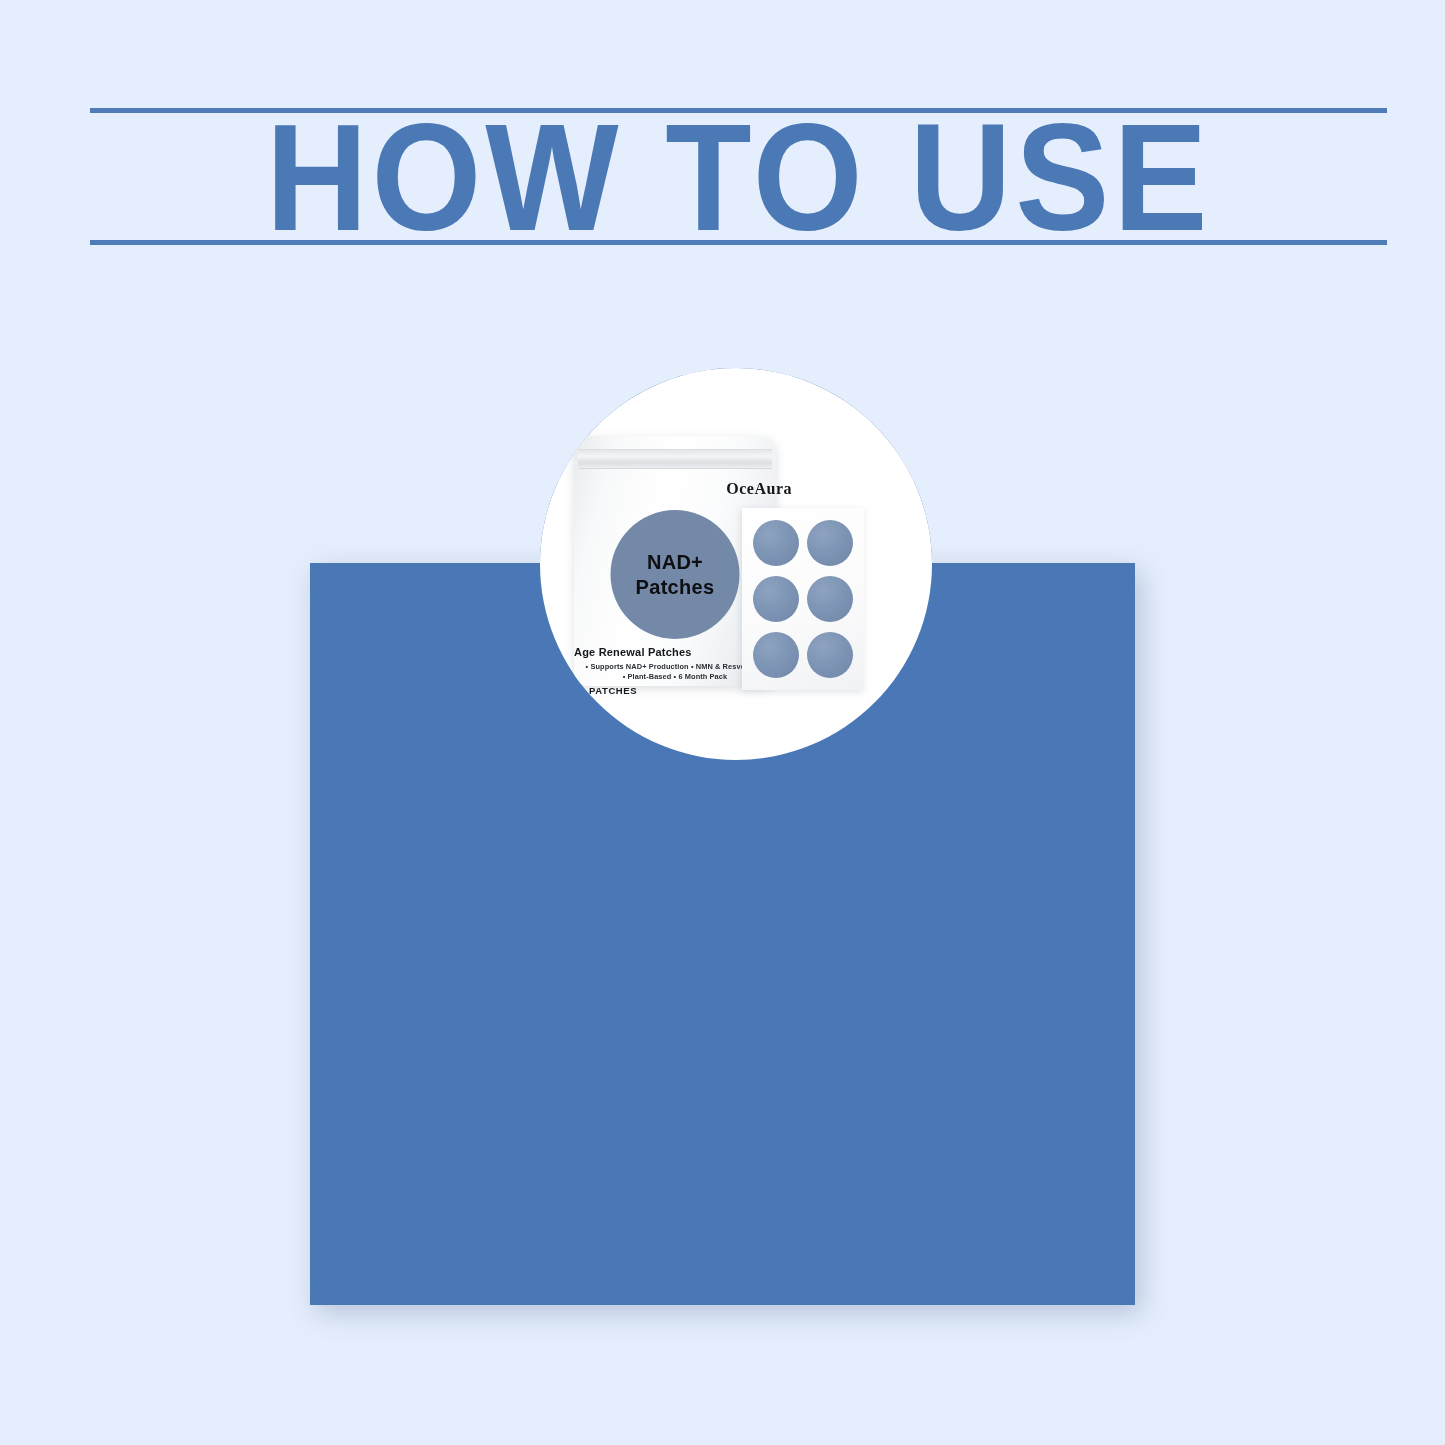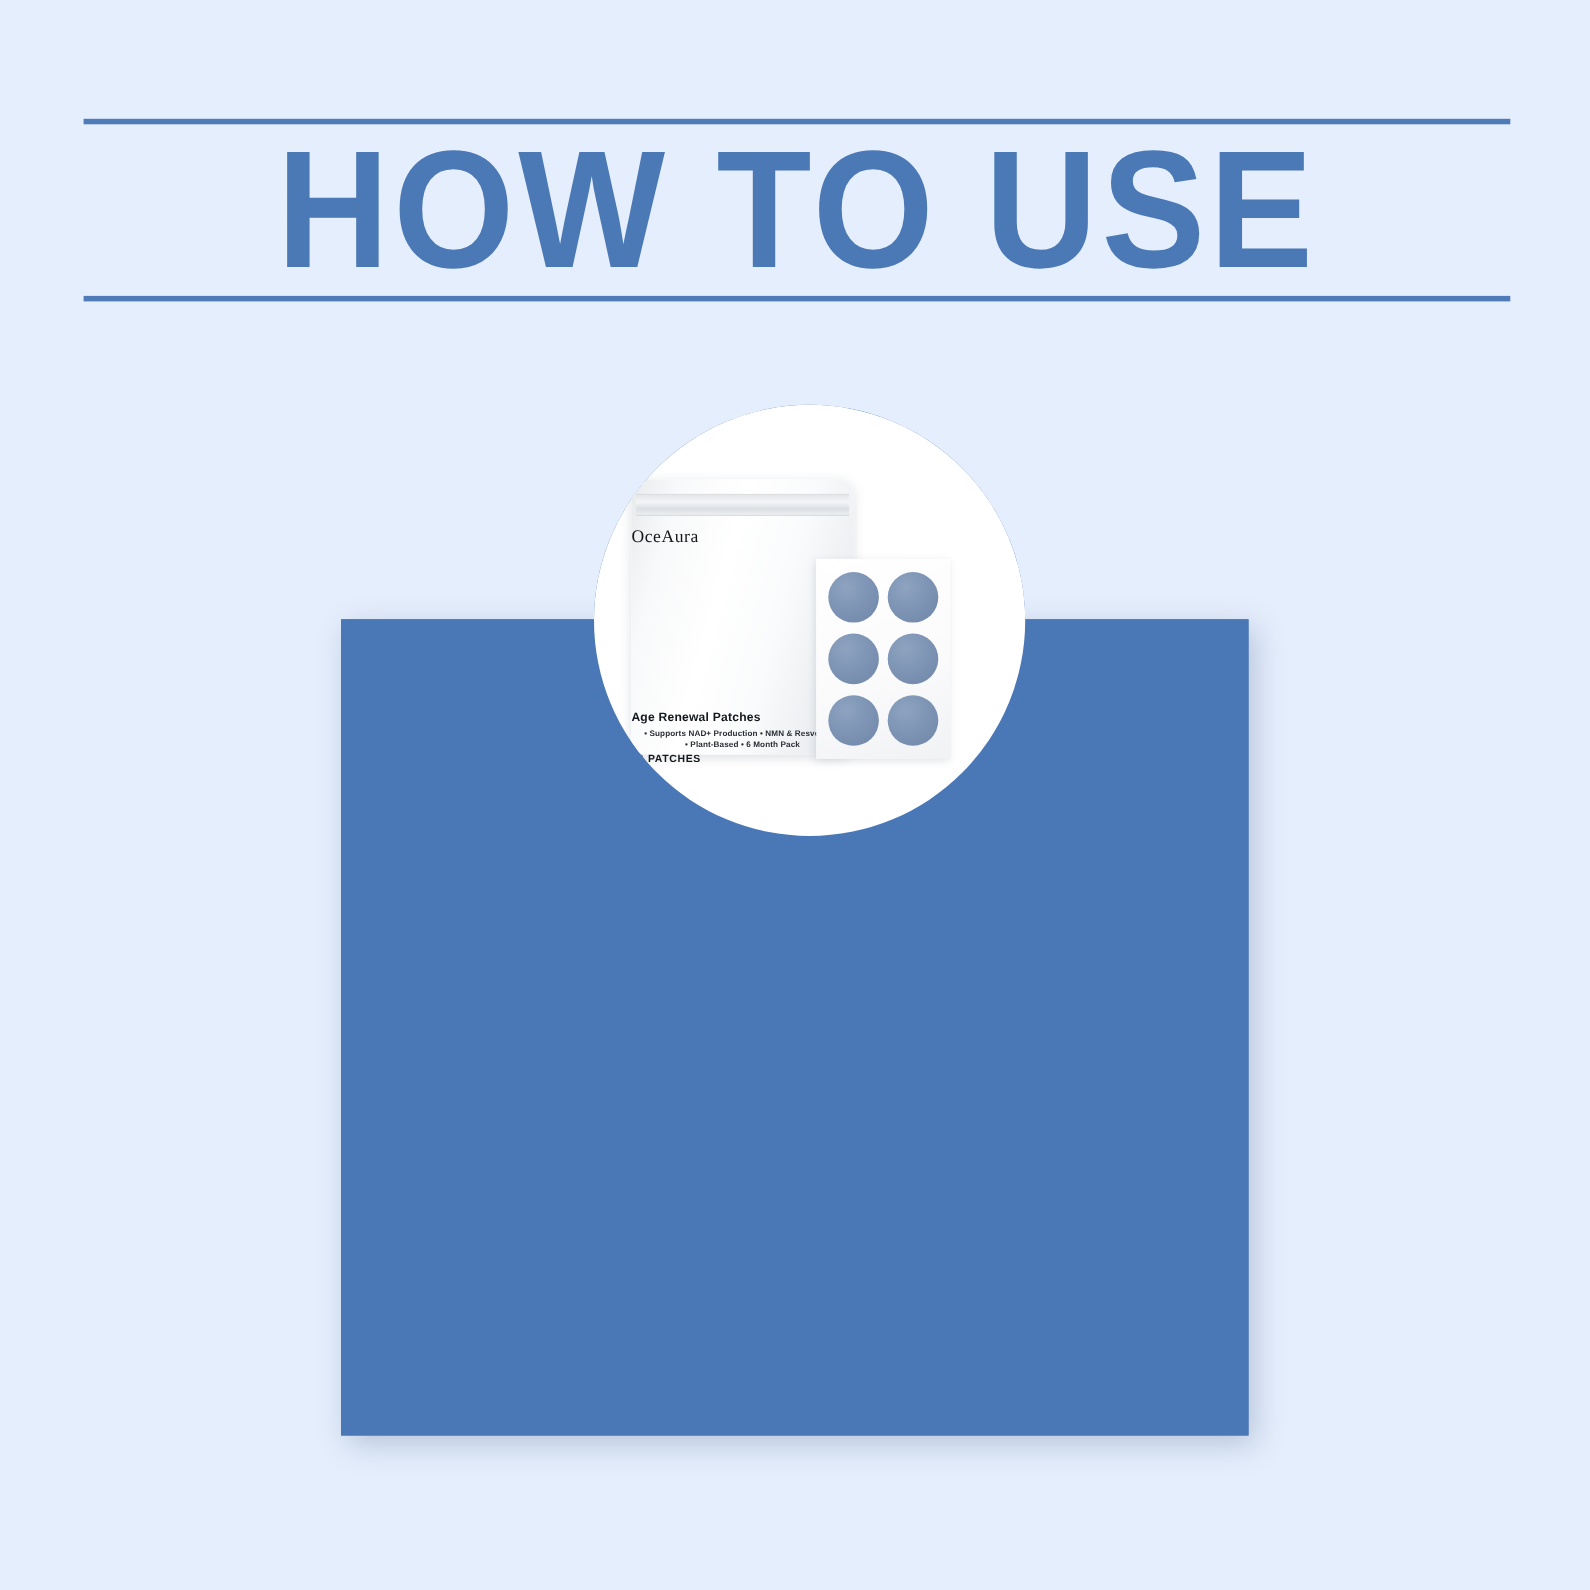--- a/index.html
+++ b/index.html
@@ -11,24 +11,24 @@
     height: 1445px;
     background: #e5eefc;
     font-family: "Liberation Sans", sans-serif;
     overflow: hidden;
     position: relative;
   }
 
   
   #header-block {
     position: absolute;
-    left: 76px;
+    left: 90px;
     top: 108px;
     width: 1297px;
-    height: 166px;
+    height: 137px;
   }
   .rule {
     position: absolute;
     left: 0;
     width: 100%;
     height: 5px;
     background: #4f7cb8;
   }
   .rule-top { top: 0; }
   .rule-bottom { bottom: 0; }
@@ -127,28 +127,29 @@
     left: 4px;
     top: 13px;
     right: 4px;
     height: 18px;
     background: linear-gradient(180deg, #e4e6e9 0%, #f4f5f7 35%, #dcdfe3 70%, #eceef0 100%);
     border-top: 1px solid #dcdee2;
     border-bottom: 1px solid #d6d9de;
   }
   #brand-name {
     position: absolute;
-    left: 0;
+    left: 16px;
     top: 44px;
     width: 100%;
-    text-align: left;
+    text-align: right;
     font-family: "Liberation Serif", "DejaVu Serif", serif;
     font-size: 16px;
     letter-spacing: 0.5px;
     color: #14171c;
+    font-weight: bold;
   }
   #pouch-label-circle {
     position: absolute;
     left: 50%;
     transform: translateX(-50%);
     top: 74px;
     width: 129px;
     height: 129px;
     border-radius: 50%;
     background: #7389a7;
@@ -238,20 +239,24 @@
 
 <div id="content-panel">
   <div id="instruction-text">Gently remove the patch from its backing and place it on a clean, hair-free area of your skin. For optimal results, wear the patch for up to 8 hours. To support effective absorption, avoid applying lotions or creams to the application area.</div>
 </div>
 
 <div id="product-circle">
 
   <div id="pouch">
     <div id="pouch-zip"></div>
     <div id="brand-name">OceAura</div>
+    <div id="pouch-label-circle">
+      <div class="label-line">NAD+</div>
+      <div class="label-line">Patches</div>
+    </div>
     <div id="pouch-subtitle">Age Renewal Patches</div>
     <div class="pouch-bullets" id="pouch-bullets-1">• Supports NAD+ Production  • NMN &amp; Resveratrol</div>
     <div class="pouch-bullets" id="pouch-bullets-2">• Plant-Based  • 6 Month Pack</div>
     <div id="pouch-count">30 PATCHES</div>
   </div>
 
   <div id="patch-sheet">
     <div class="patch-dot"></div>
     <div class="patch-dot"></div>
     <div class="patch-dot"></div>

